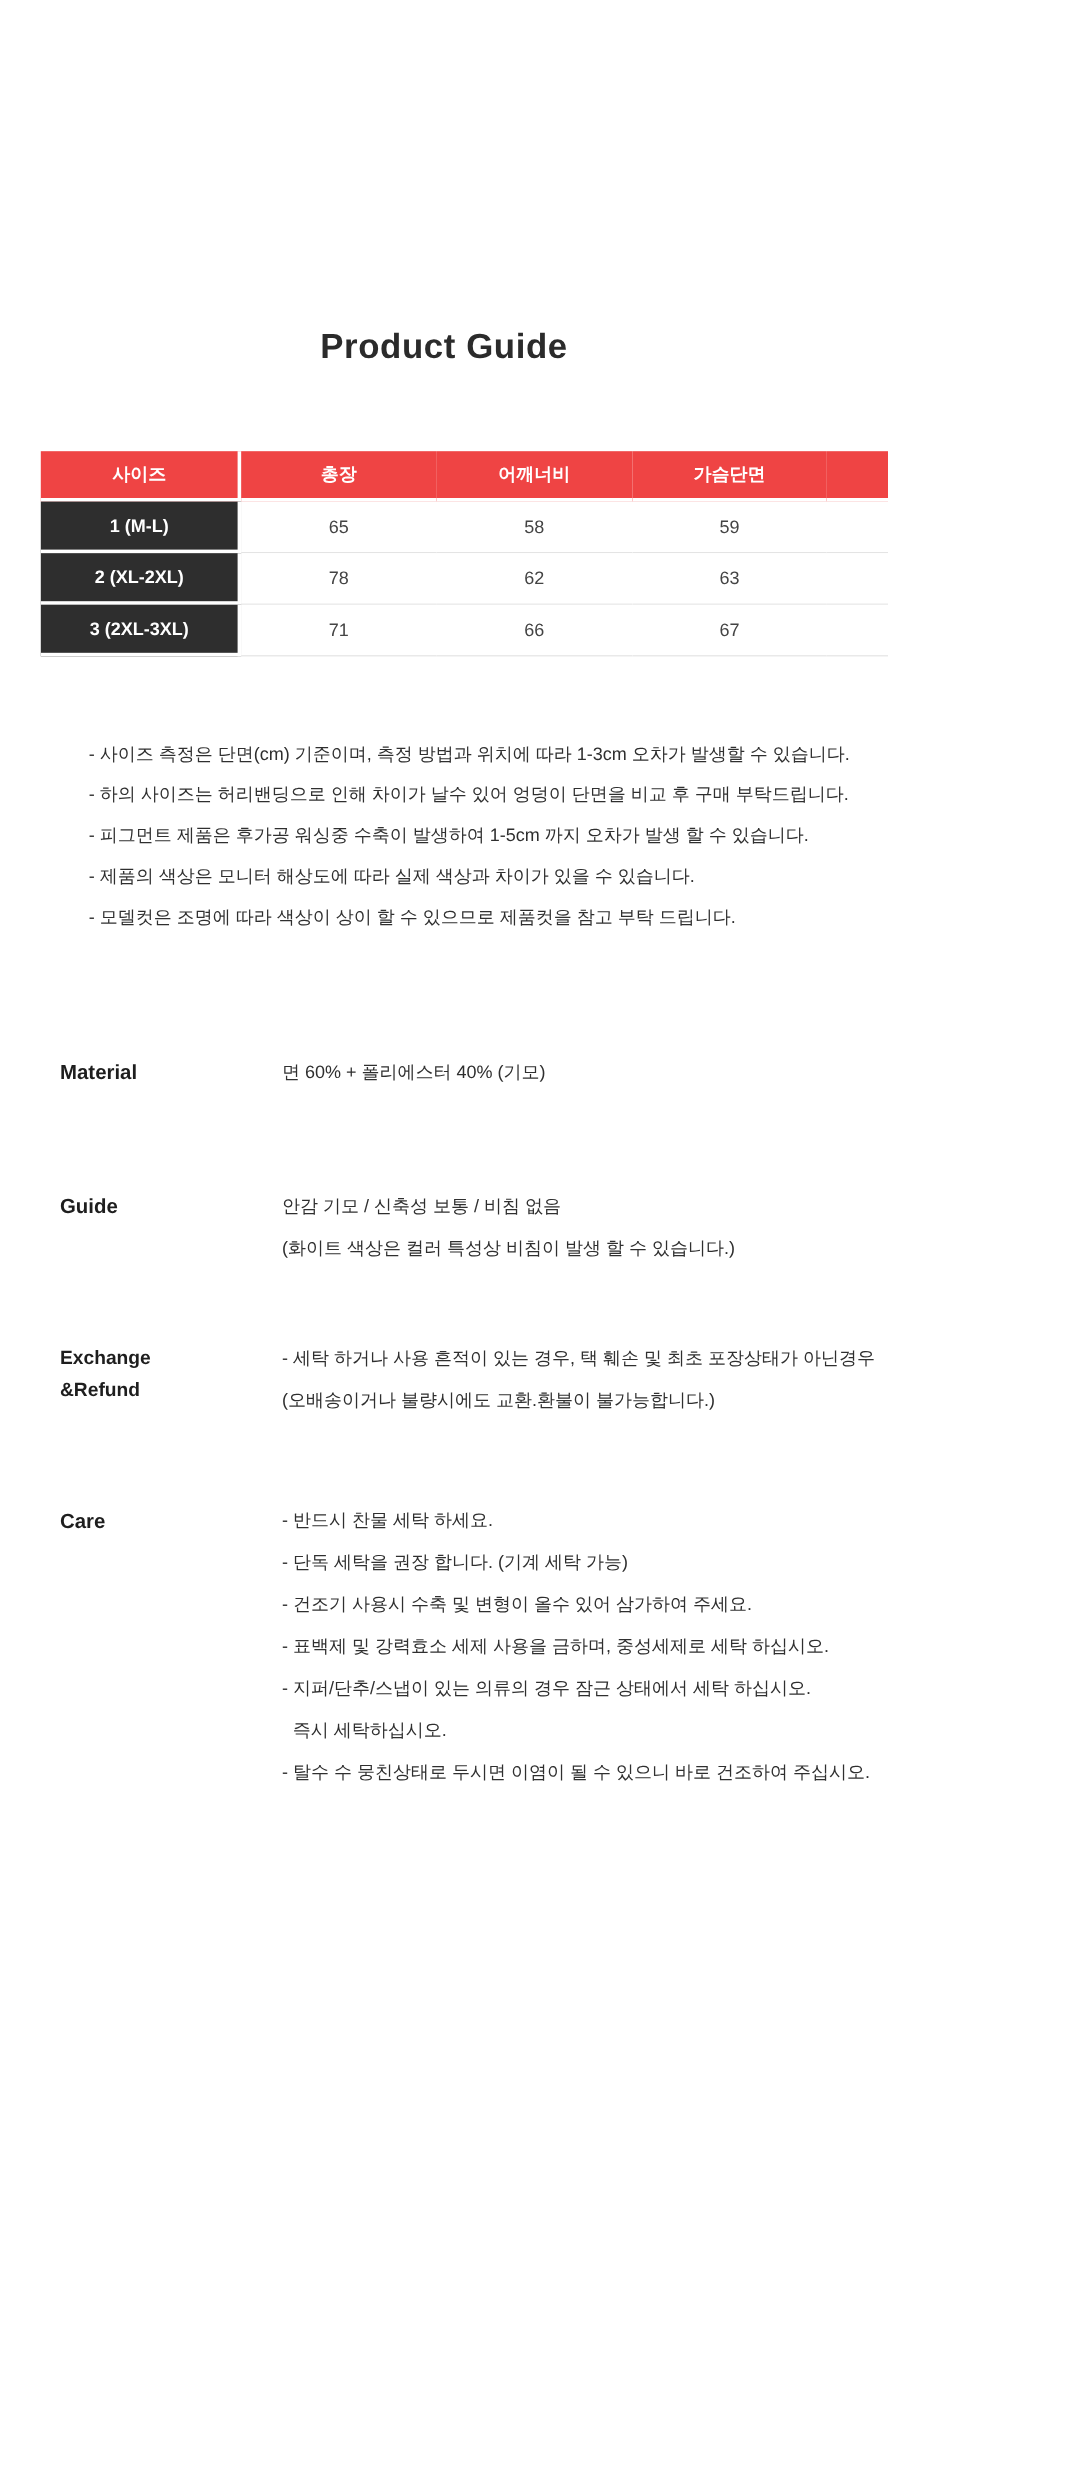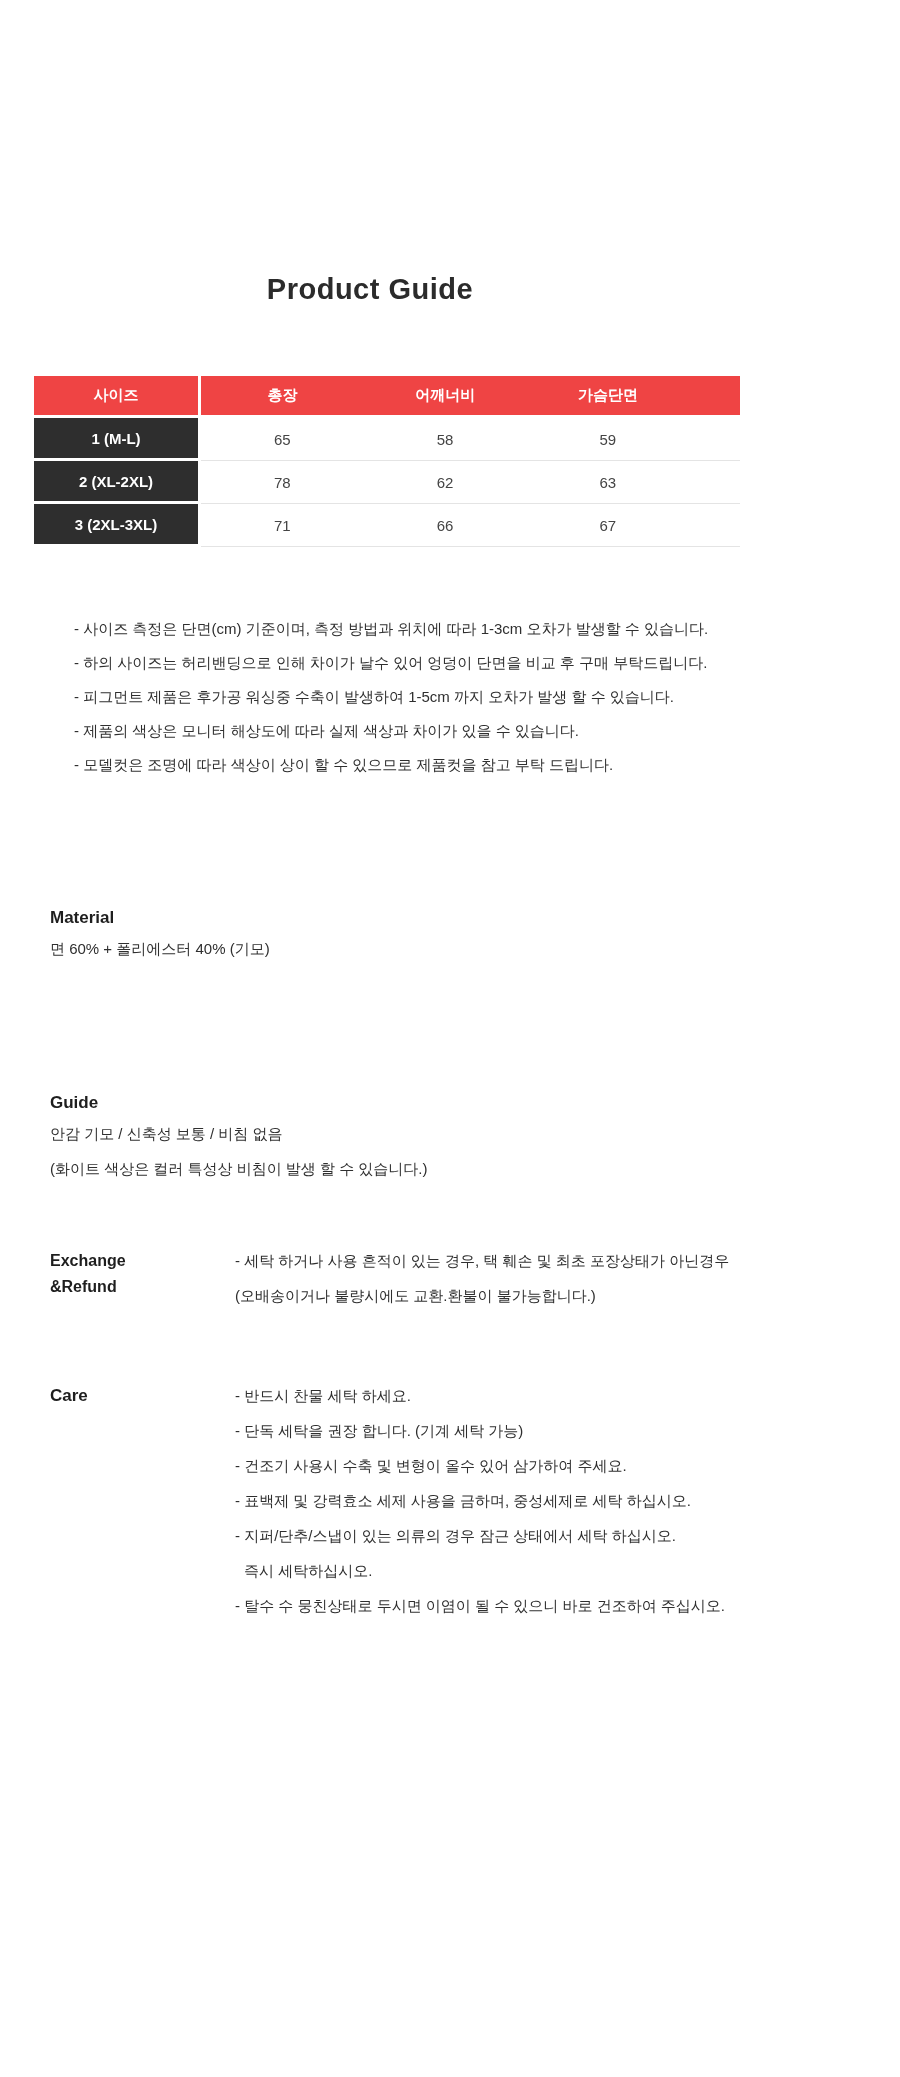--- a/index.html
+++ b/index.html
@@ -42,23 +42,23 @@
   .notes{margin:65px 0 0 74px;font-size:15px;line-height:34px;color:#2f2f2f;}
   .sections{margin-left:50px;}
   .section{display:flex;align-items:flex-start;}
   .section .label{
     flex:none;width:185px;font-weight:700;color:#1e1e1e;
     font-size:17px;line-height:26px;padding-top:5px;
   }
   .section .label.small{font-size:16px;}
   .section .content{font-size:15px;line-height:35px;color:#2f2f2f;}
   .section .content .line.indent{padding-left:9px;}
-  .sec-material{margin-top:118px;flex-direction:column;}
+  .sec-material{margin-top:94px;}
   .sec-country{margin-top:99px;}
-  .sec-guide{margin-top:119px;flex-direction:column;}
+  .sec-guide{margin-top:77px;}
   .sec-exchange{margin-top:57px;}
   .sec-care{margin-top:65px;}
 </style>
 </head>
 <body>
 
 <div class="page">
   <h1 class="page-title">Product Guide</h1>
   <div class="unit-label">(단위 cm)</div>
 

